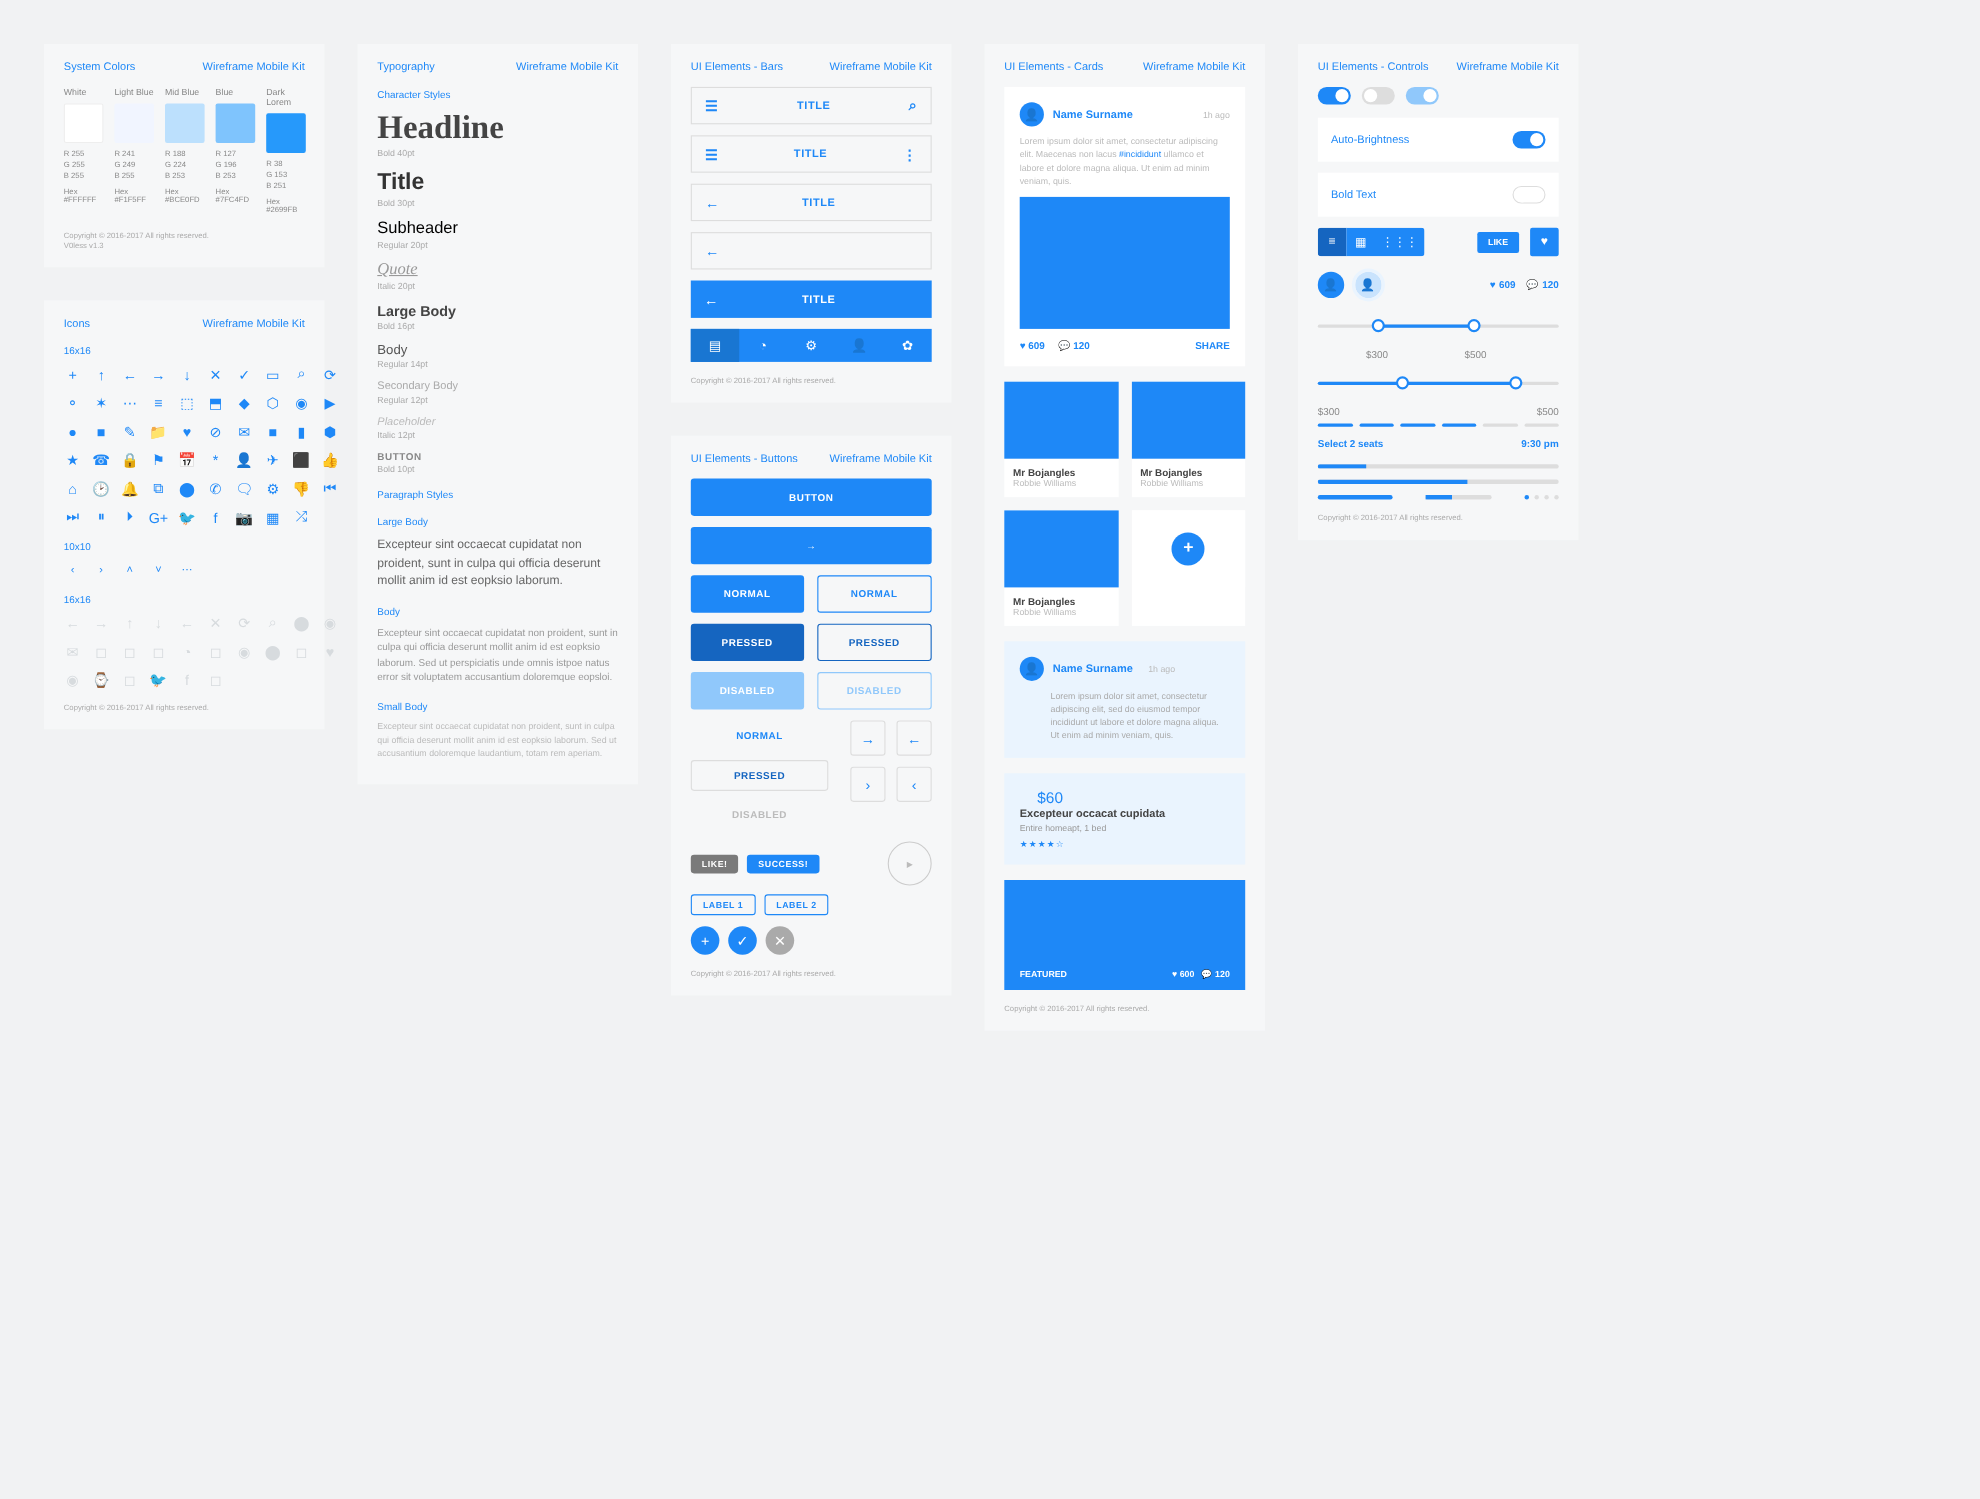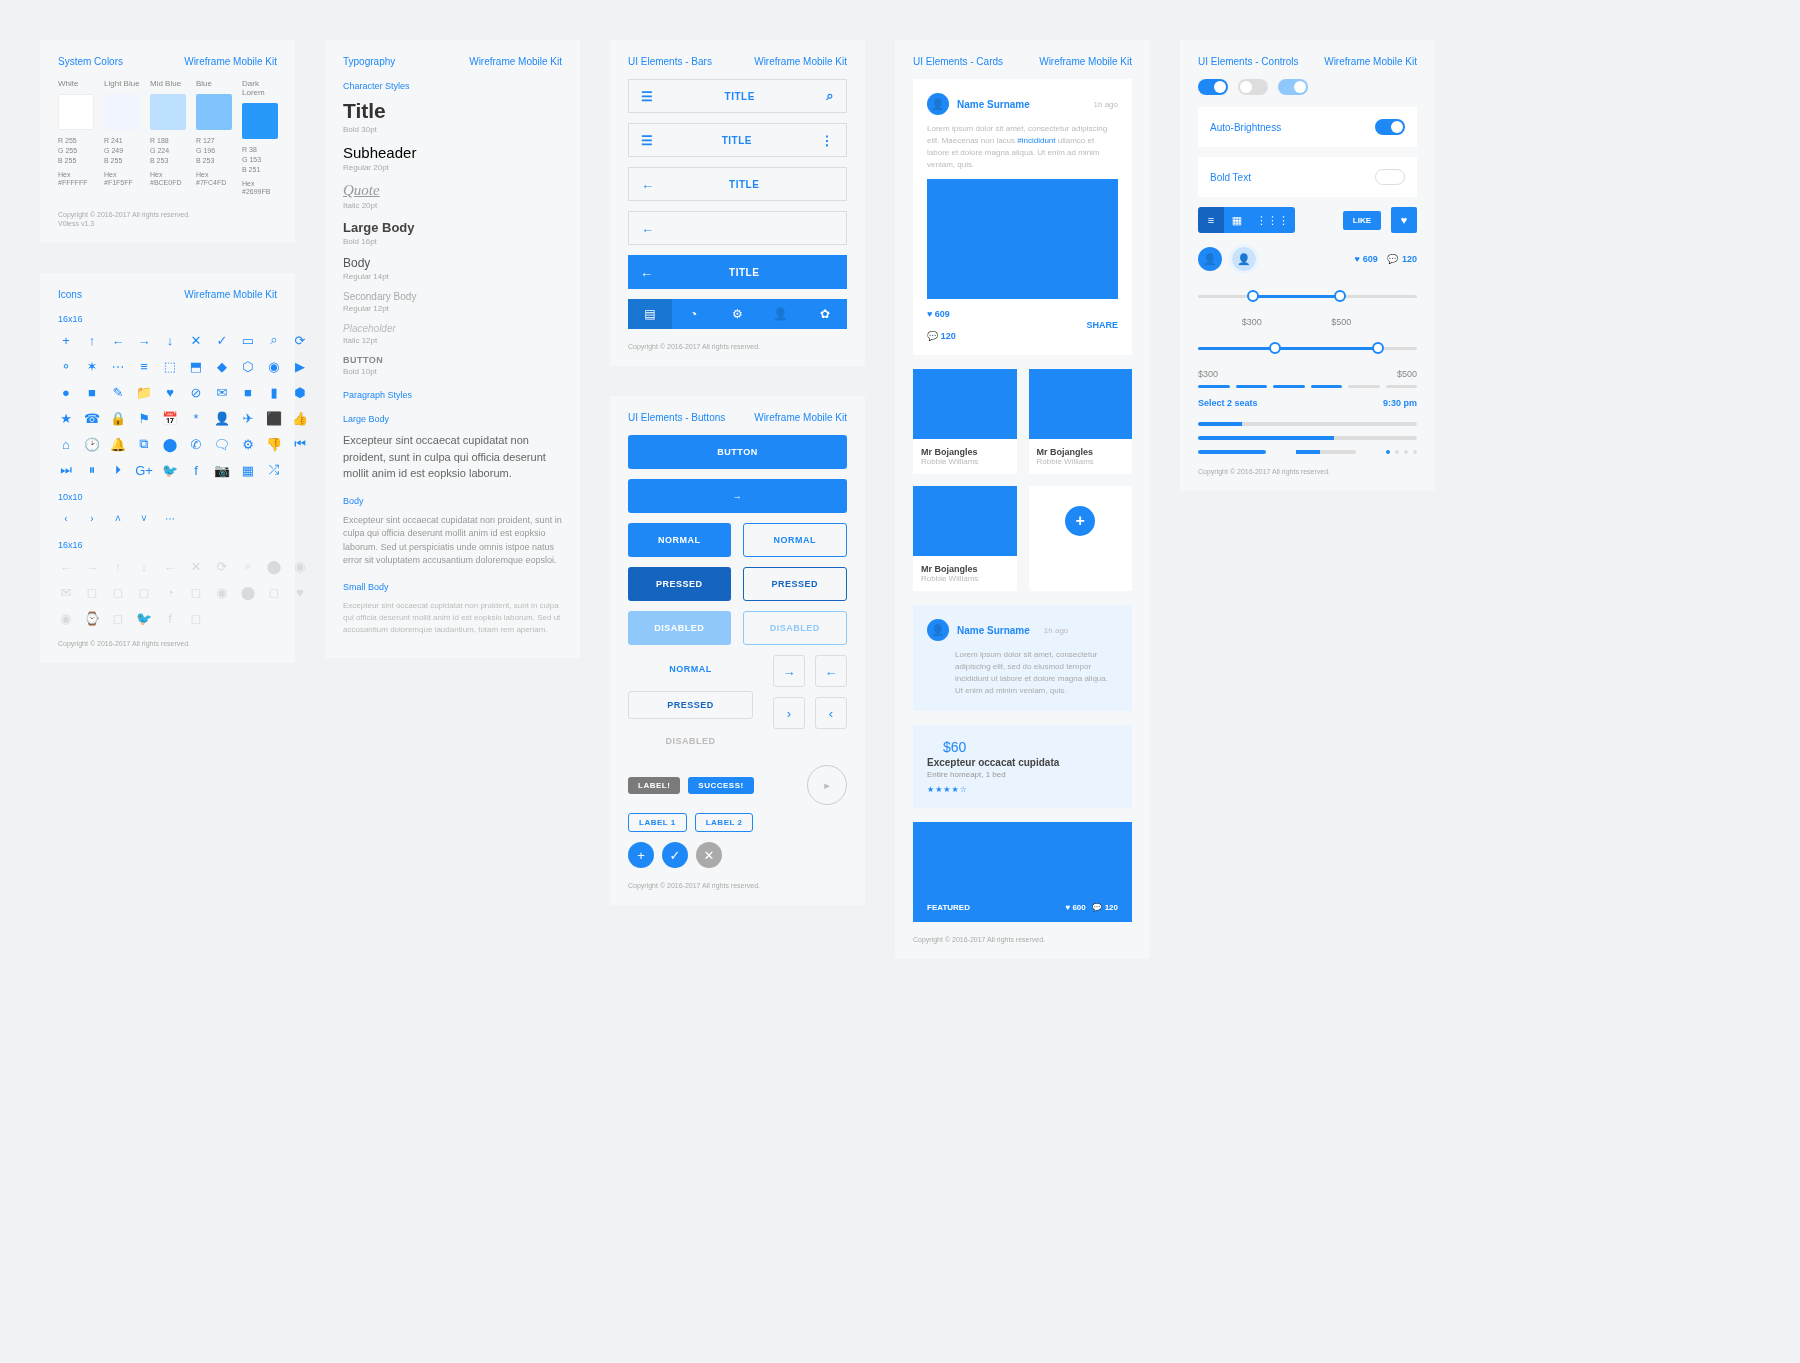--- a/index.html
+++ b/index.html
@@ -89,21 +89,21 @@
   .playcirc { width:40px; height:40px; border-radius:50%; border:1px solid #ccc; display:flex; align-items:center; justify-content:center; color:#bbb; }
   
   .card { background:#fff; padding:14px; margin-bottom:14px; }
   .avatar { width:22px; height:22px; border-radius:50%; background:#1E88F7; color:#fff; display:inline-flex; align-items:center; justify-content:center; font-size:11px;}
   .uname { font-size:10px; color:#1E88F7; font-weight:600; }
   .ago { font-size:8px; color:#bbb; }
   .lorem { font-size:8px; color:#bbb; line-height:1.5; margin:8px 0;}
   .lorem .hl { color:#1E88F7; }
   .imgblock { background:#1E88F7; width:100%; height:120px; }
   .cstats { display:flex; justify-content:space-between; align-items:center; margin-top:10px; font-size:9px; color:#1E88F7; font-weight:600;}
-  .cstats .l { display:flex; gap:12px;flex-direction:column; }
+  .cstats .l { display:flex; gap:12px; }
   .grid2 { display:grid; grid-template-columns:1fr 1fr; gap:12px; }
   .mini { background:#fff; }
   .mini .top { height:70px; background:#1E88F7; }
   .mini .btm { padding:8px; font-size:9px; }
   .mini .btm .t1 { font-weight:600; color:#444; }
   .mini .btm .t2 { font-size:8px; color:#bbb; }
   .mini.addcard .top { background:#fff; display:flex; align-items:center; justify-content:center; }
   .addfab { width:30px; height:30px; border-radius:50%; background:#1E88F7; color:#fff; display:flex; align-items:center; justify-content:center; font-size:16px; font-weight:bold;}
   .comment { background:#EAF4FE; padding:14px; margin-bottom:14px; }
   .comment .body { font-size:8px; color:#aaa; line-height:1.5; margin-top:8px; padding-left:28px;}
@@ -321,20 +321,24 @@
 
   <div class="col">
     <div class="panel">
       <div class="hdr">
         <span>Typography</span>
         <span>Wireframe Mobile Kit</span>
       </div>
       <div class="sectlbl">Character Styles</div>
       <div id="typelist">
           <div class="tstyle">
+            <div class="headline">Headline</div>
+            <div class="cap">Bold 40pt</div>
+          </div>
+          <div class="tstyle">
             <div class="title">Title</div>
             <div class="cap">Bold 30pt</div>
           </div>
           <div class="tstyle">
             <div class="subheader">Subheader</div>
             <div class="cap">Regular 20pt</div>
           </div>
           <div class="tstyle">
             <div class="quote">Quote</div>
             <div class="cap">Italic 20pt</div>
@@ -447,21 +451,21 @@
               <div class="sq">→</div>
               <div class="sq">←</div>
             </div>
           <div class="sqrow">
               <div class="sq">›</div>
               <div class="sq">‹</div>
             </div>
         </div>
       </div>
       <div style="display:flex; gap:8px; align-items:center; margin-top:10px;">
-        <span class="pill err">LABEL!</span>
+        <span class="pill err">LIKE!</span>
         <span class="pill ok">SUCCESS!</span>
         <div style="flex:1"></div>
         <div class="playcirc">▸</div>
       </div>
       <div style="display:flex; gap:8px; margin-top:8px;">
         <span class="pill out">LABEL 1</span>
         <span class="pill out">LABEL 2</span>
       </div>
       <div style="display:flex; gap:8px; margin-top:10px;">
         <span class="fab blue">+</span>

